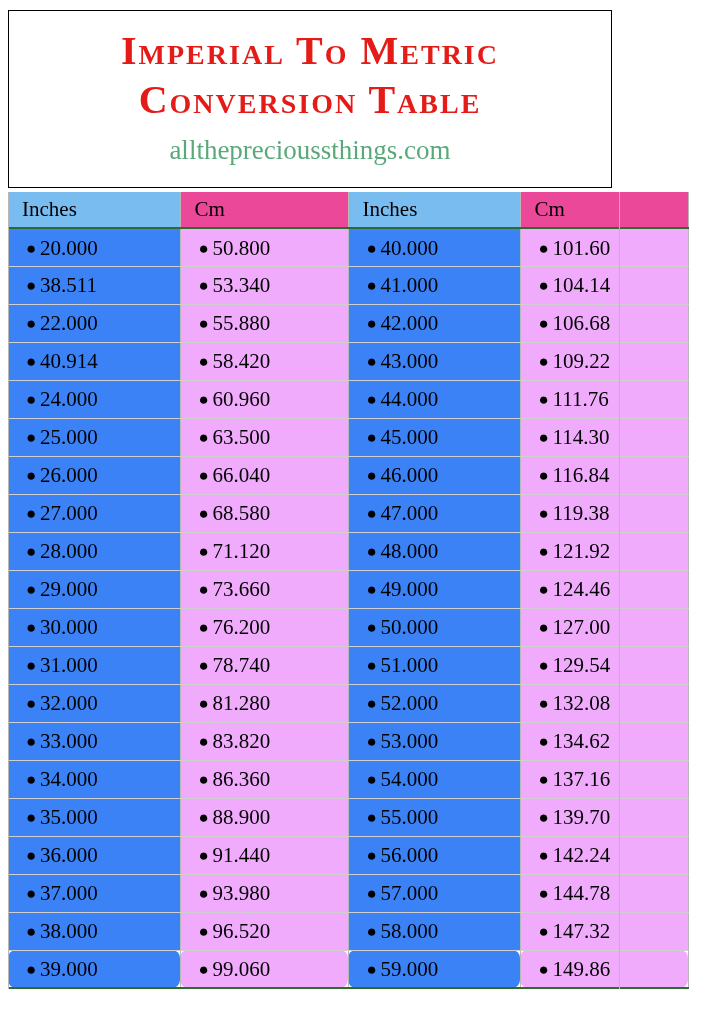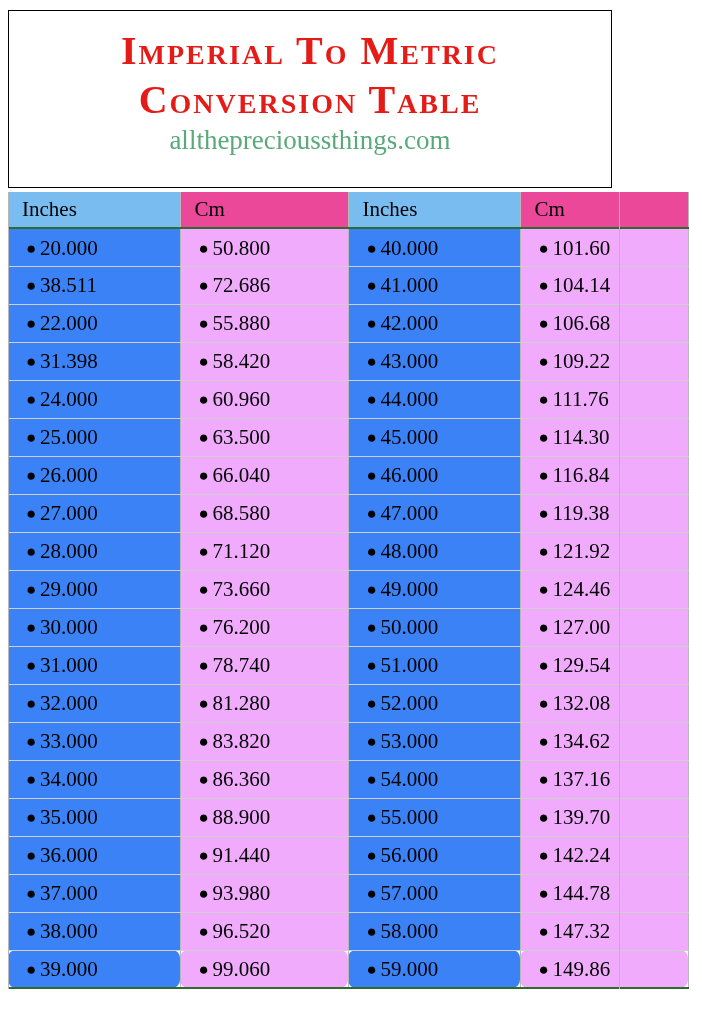--- a/index.html
+++ b/index.html
@@ -43,20 +43,21 @@
     font-weight: bold;
     font-size: 40px;
     letter-spacing: 2px;
     line-height: 1.22;
     text-align: center;
     font-variant: small-caps;
     text-transform: capitalize;
     white-space: nowrap;
   }
   .watermark {
+    margin-top: 10px;
     color: #5aa97a;
     font-family: "Liberation Serif", serif;
     font-size: 27px;
     text-align: center;
     letter-spacing: 0px;
   }
 
   
   .table-wrap {
     position: absolute;
@@ -174,32 +175,32 @@
       </thead>
       <tbody id="table-body">
           <tr>
             <td class="shaded"><span class="bullet">●</span><span class="val">20.000</span></td>
             <td class="plain"><span class="bullet">●</span><span class="val">50.800</span></td>
             <td class="shaded"><span class="bullet">●</span><span class="val">40.000</span></td>
             <td class="plain"><span class="bullet">●</span><span class="val">101.60</span></td>
           </tr>
           <tr>
             <td class="shaded"><span class="bullet">●</span><span class="val">38.511</span></td>
-            <td class="plain"><span class="bullet">●</span><span class="val">72.686</span></td>
+            <td class="plain"><span class="bullet">●</span><span class="val">53.340</span></td>
             <td class="shaded"><span class="bullet">●</span><span class="val">41.000</span></td>
             <td class="plain"><span class="bullet">●</span><span class="val">104.14</span></td>
           </tr>
           <tr>
             <td class="shaded"><span class="bullet">●</span><span class="val">22.000</span></td>
             <td class="plain"><span class="bullet">●</span><span class="val">55.880</span></td>
             <td class="shaded"><span class="bullet">●</span><span class="val">42.000</span></td>
             <td class="plain"><span class="bullet">●</span><span class="val">106.68</span></td>
           </tr>
           <tr>
-            <td class="shaded"><span class="bullet">●</span><span class="val">31.398</span></td>
+            <td class="shaded"><span class="bullet">●</span><span class="val">40.914</span></td>
             <td class="plain"><span class="bullet">●</span><span class="val">58.420</span></td>
             <td class="shaded"><span class="bullet">●</span><span class="val">43.000</span></td>
             <td class="plain"><span class="bullet">●</span><span class="val">109.22</span></td>
           </tr>
           <tr>
             <td class="shaded"><span class="bullet">●</span><span class="val">24.000</span></td>
             <td class="plain"><span class="bullet">●</span><span class="val">60.960</span></td>
             <td class="shaded"><span class="bullet">●</span><span class="val">44.000</span></td>
             <td class="plain"><span class="bullet">●</span><span class="val">111.76</span></td>
           </tr>

